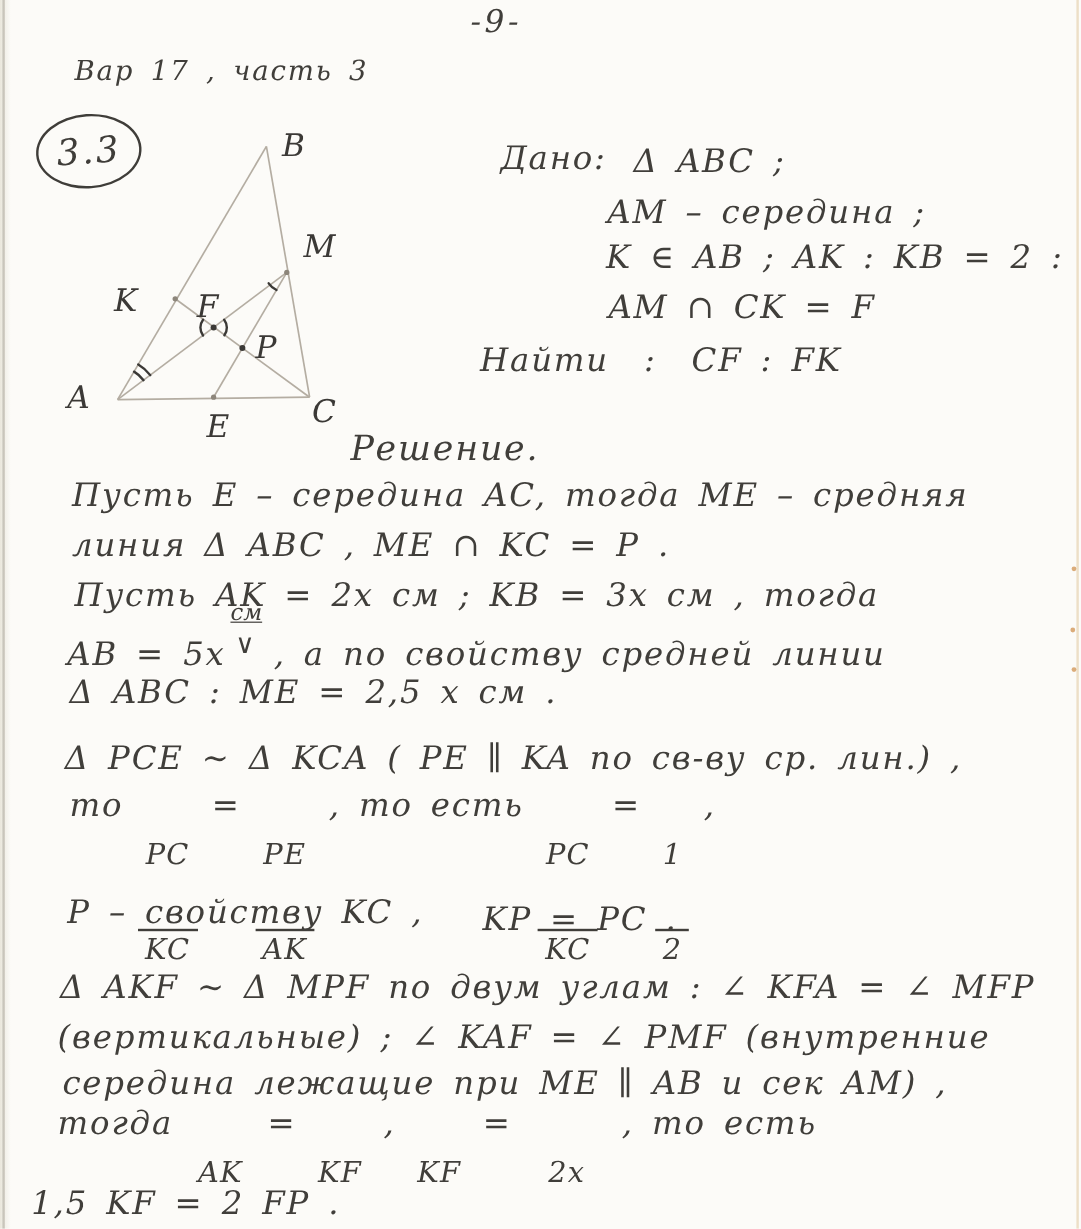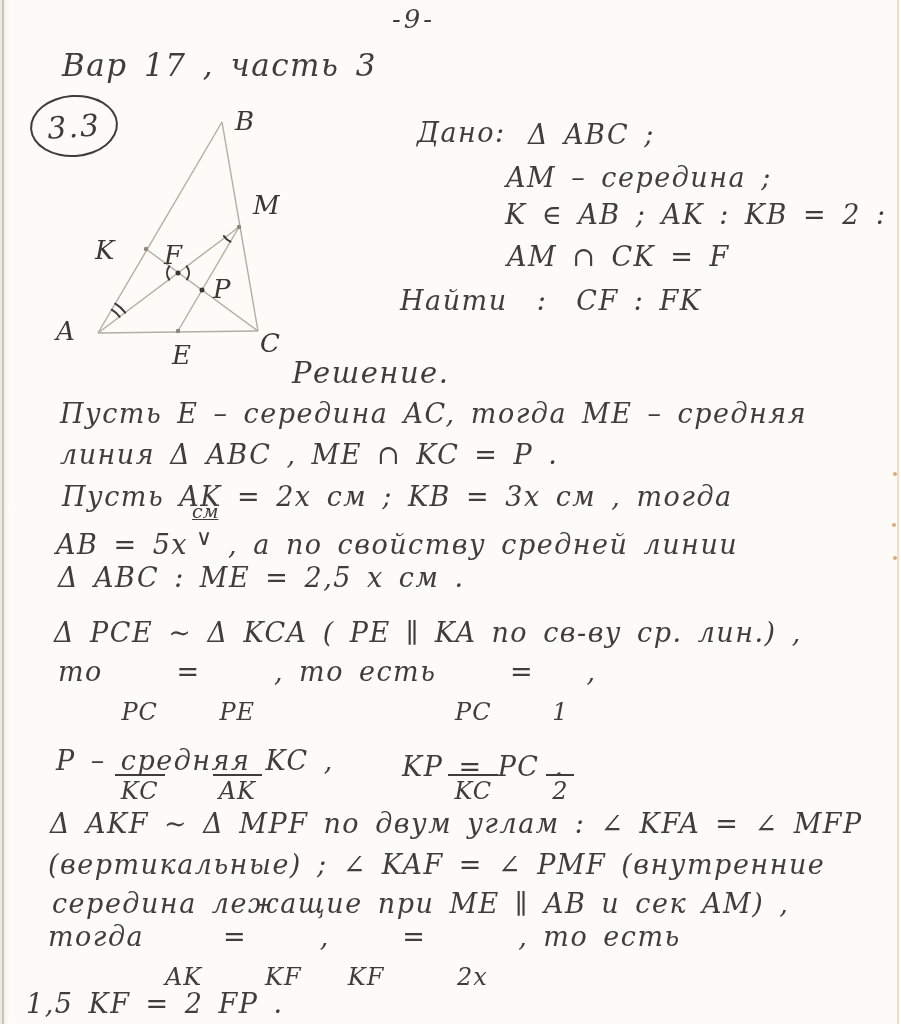--- a/index.html
+++ b/index.html
@@ -15,21 +15,21 @@
   }
   .edge-left{position:absolute;left:0;top:0;bottom:0;width:9px;
     background:linear-gradient(to right,#eae7dc,rgba(252,251,248,0));}
   .edge-left-line{position:absolute;left:2px;top:0;bottom:0;width:2px;
     background:rgba(128,122,108,.35);}
   .edge-right{position:absolute;right:2px;top:0;bottom:0;width:2px;
     background:rgba(222,196,150,.5);}
   .speck{position:absolute;width:4px;height:4px;border-radius:50%;
     background:#cd8a45;opacity:.7;}
   .page-number{left:392px;top:3px;font-size:26px;letter-spacing:3px;}
-  .heading{left:62px;top:46px;font-size:31px;}
+  .heading{left:62px;top:46px;font-size:23px;}
   .badge{
     position:absolute;left:30px;top:95px;width:84px;height:58px;
     border:2.5px solid #3f3d39;border-radius:50%;
     display:flex;align-items:center;justify-content:center;
     transform:rotate(-4deg);
   }
   .badge span{font:italic 30px "DejaVu Serif", serif;color:#3f3d39;letter-spacing:2px;}
   .figure{position:absolute;left:50px;top:90px;}
   .figure text{font:italic 26px "DejaVu Serif", serif;fill:#3b3936;}
   .pencil{stroke:#b4ada2;stroke-width:1.4;}
@@ -128,21 +128,21 @@
       <span class="den">KC</span>
     </span>
   <span>=</span>
   <span class="frac">
       <span class="num">1</span>
       <span class="den">2</span>
     </span>
   <span>,</span>
 </div>
 
-<div class="t" style="left:56px;top:744px">P – средняя KC ,</div>
+<div class="t" style="left:56px;top:744px">P – свойству KC ,</div>
 <div class="t" style="left:402px;top:750px">KP = PC .</div>
 <div class="t" style="left:50px;top:807px">Δ AKF ∼ Δ MPF  по двум углам :  ∠ KFA = ∠ MFP</div>
 <div class="t" style="left:48px;top:848px">(вертикальные) ;  ∠ KAF = ∠ PMF  (внутренние</div>
 <div class="t" style="left:52px;top:887px">середина лежащие при ME ∥ AB  и  сек AM) ,</div>
 
 <div class="t row" style="left:48px;top:920px;height:72px">
   <span>тогда</span>
   <span class="frac">
       <span class="num">AK</span>
       <span class="den">MP</span>

